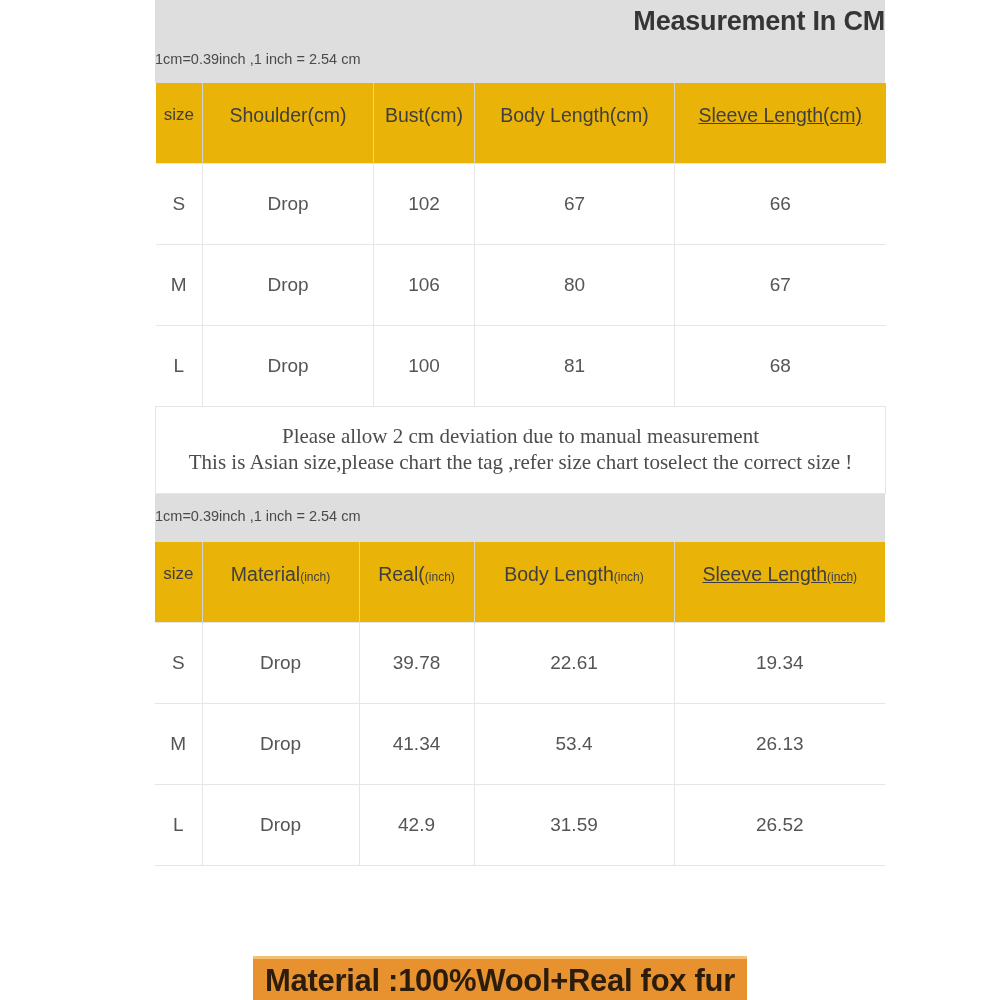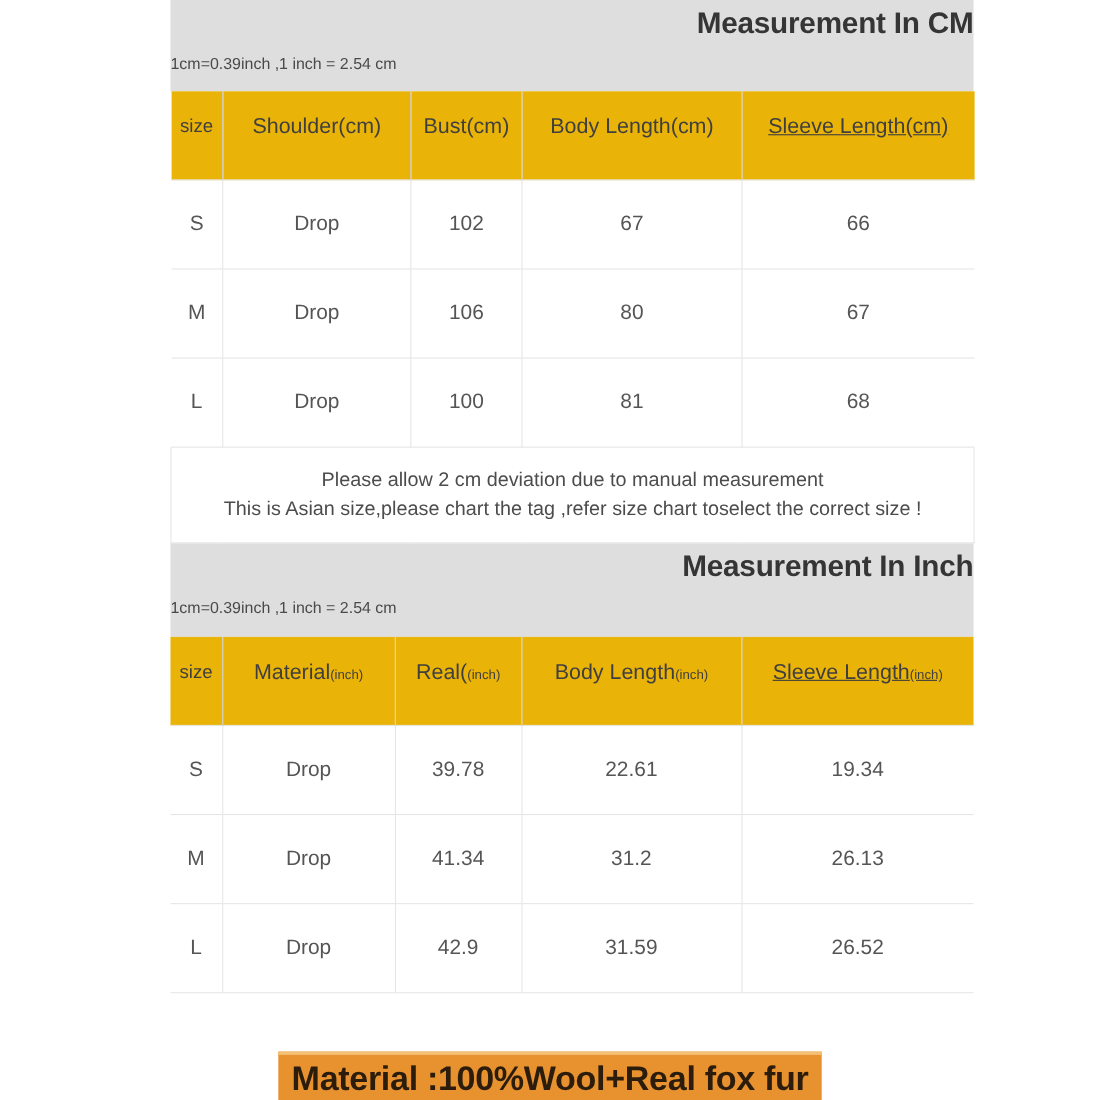--- a/index.html
+++ b/index.html
@@ -87,22 +87,23 @@
   .note-cell {
     background: #ffffff;
     border: 1px solid #e6e6e6;
     border-left: none;
     border-right: none;
     padding: 16px 10px 18px 10px;
     text-align: center;
   }
   .note-line {
     color: #4c4c4c;
-    font-size: 18px;
+    font-size: 21px;
     line-height: 26px;
+    font-family: Liberation Serif, serif;
   }
 
   
   .banner-wrap {
     position: absolute;
     left: 0;
     top: 956px;
     width: 1000px;
     text-align: center;
   }
@@ -170,21 +171,20 @@
       <tr>
         <td class="note-cell" colspan="5">
           <div class="note-line">Please allow 2 cm deviation due to manual measurement</div>
           <div class="note-line">This is Asian size,please chart the tag ,refer size chart toselect the correct size !</div>
         </td>
       </tr>
     </tbody>
   </table>
 
   <div class="band" style="padding-bottom:18px;">
-    <div class="band-title">Measurement In Inch</div>
     <div class="band-sub">1cm=0.39inch ,1 inch = 2.54 cm</div>
   </div>
 
   <table class="size-table">
     <colgroup>
       <col style="width:47px">
       <col style="width:157px">
       <col style="width:115px">
       <col style="width:200px">
       <col style="width:211px">
@@ -202,21 +202,21 @@
         <td class="first">S</td>
         <td>Drop</td>
         <td>39.78</td>
         <td>22.61</td>
         <td class="last">19.34</td>
       </tr>
       <tr class="body">
         <td class="first">M</td>
         <td>Drop</td>
         <td>41.34</td>
-        <td>31.2</td>
+        <td>53.4</td>
         <td class="last">26.13</td>
       </tr>
       <tr class="body">
         <td class="first">L</td>
         <td>Drop</td>
         <td>42.9</td>
         <td>31.59</td>
         <td class="last">26.52</td>
       </tr>
     </tbody>

